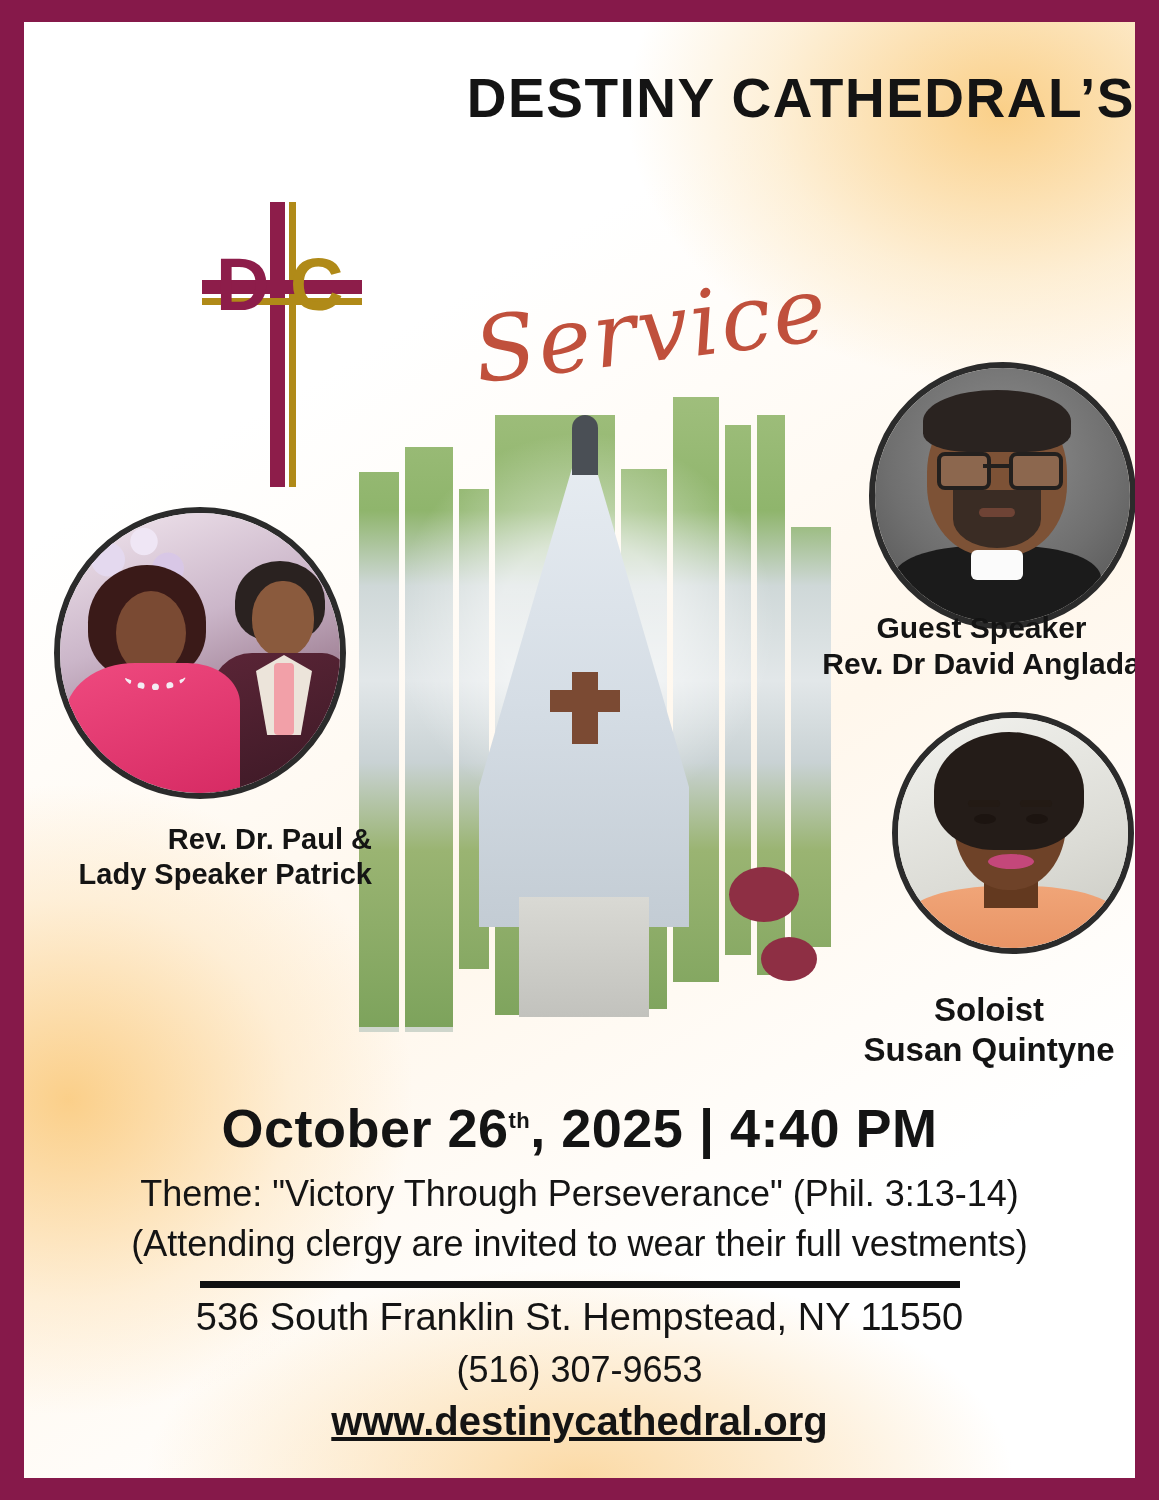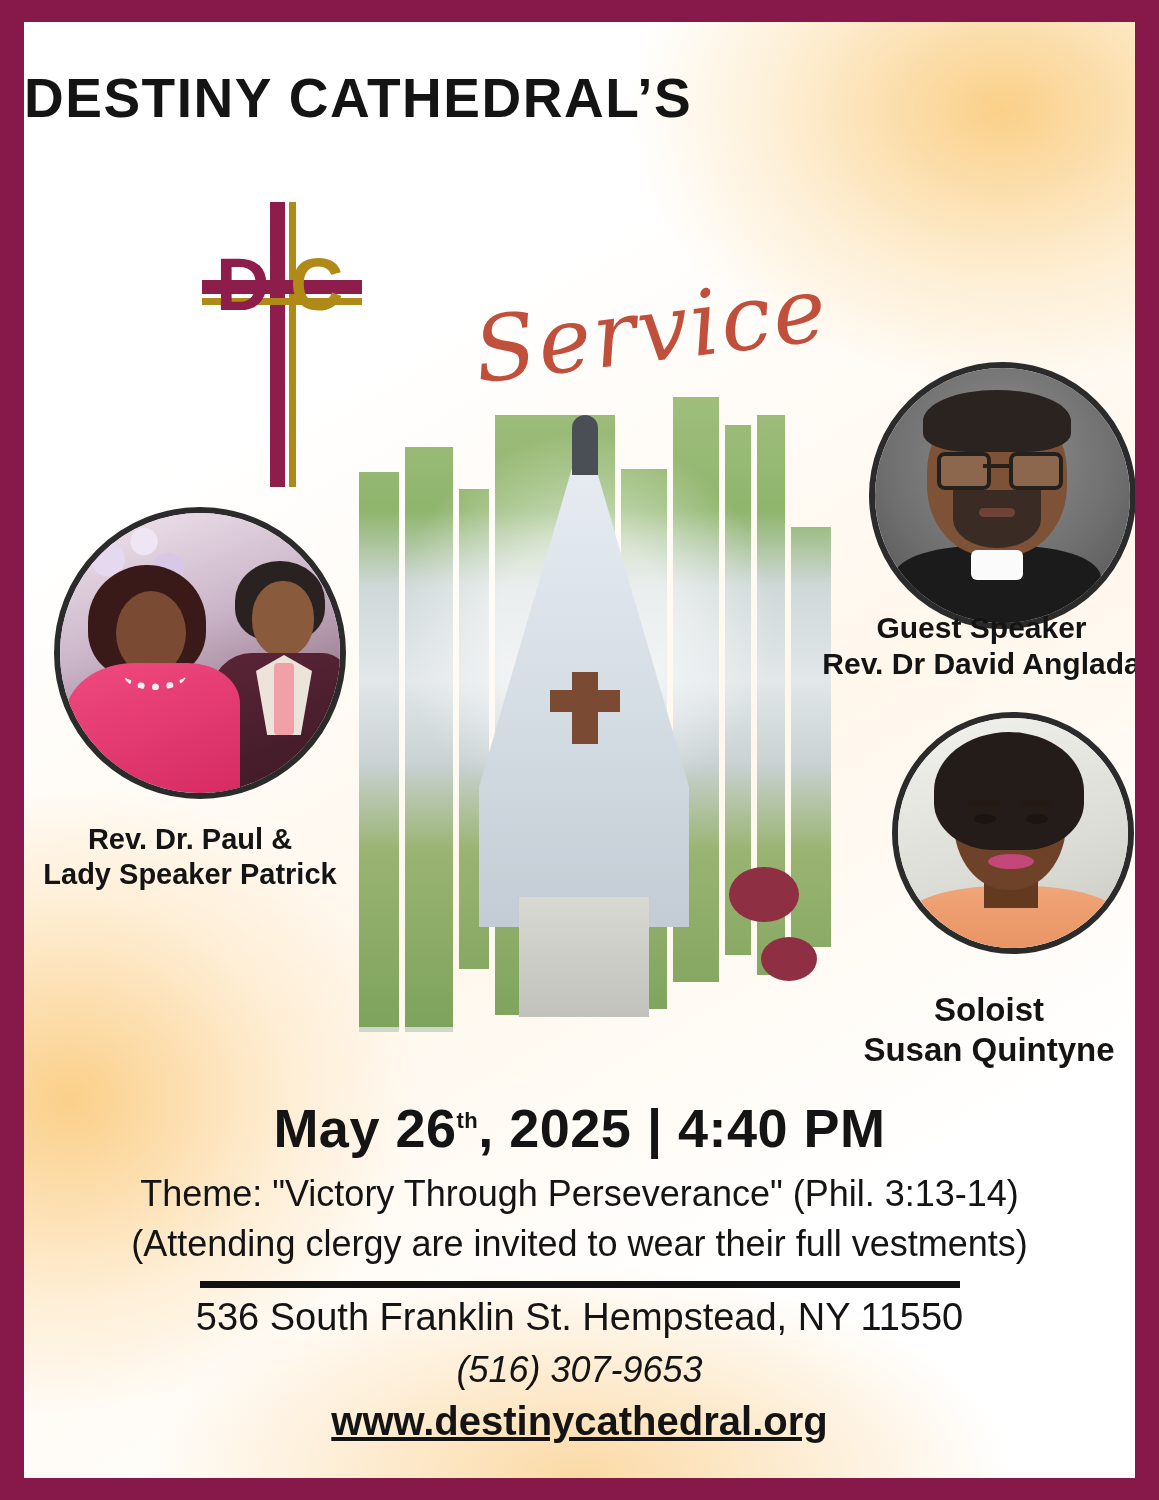--- a/index.html
+++ b/index.html
@@ -33,21 +33,21 @@
       radial-gradient(ellipse 620px 300px at 50% 100%, rgba(250,205,135,0.75) 0%, rgba(255,255,255,0) 70%),
       linear-gradient(150deg, #ffffff 25%, #fff7ec 55%, #ffffff 80%);
   }
 
   
   .title-wrap {
     position: absolute;
     top: 48px;
     left: 0;
     width: 100%;
-    text-align: left;
+    text-align: right;
     z-index: 5;
   }
   .title-line1 {
     font-size: 55px;
     font-weight: bold;
     letter-spacing: 1.5px;
     color: #141414;
     line-height: 1.02;
   }
   .title-line2 {
@@ -237,24 +237,25 @@
   
   .cap {
     position: absolute;
     text-align: center;
     font-weight: bold;
     color: #141414;
     z-index: 6;
     line-height: 1.2;
   }
   .cap-left {
-    left: 1px;
+    left: 18px;
     top: 800px;
     width: 330px;
     font-size: 29px;
+    text-align: right;
   }
   .cap-guest {
     left: 760px;
     top: 588px;
     width: 395px;
     font-size: 30px;
   }
   .cap-soloist {
     left: 770px;
     top: 968px;
@@ -292,21 +293,20 @@
     background: #111;
     margin: 16px auto 8px auto;
   }
   .addr-line {
     font-size: 38px;
     margin-top: 8px;
   }
   .phone-line {
     font-size: 36px;
     margin-top: 10px;
-    font-style: italic;
   }
   .web-line {
     font-size: 40px;
     font-weight: bold;
     margin-top: 8px;
     text-decoration: underline;
   }
 </style>
 </head>
 <body>
@@ -420,21 +420,21 @@
         <div class="s-lips"></div>
       </div>
     </div>
     <div class="cap cap-soloist">
       <div>Soloist</div>
       <div>Susan Quintyne</div>
     </div>
 
     <div class="bottom">
       <div class="date-line">
-        <span>May 26</span><sup>th</sup><span>, 2025 | 4:40 PM</span>
+        <span>October 26</span><sup>th</sup><span>, 2025 | 4:40 PM</span>
       </div>
       <div class="theme-line">Theme: "Victory Through Perseverance" (Phil. 3:13-14)</div>
       <div class="vest-line">(Attending clergy are invited to wear their full vestments)</div>
       <div class="rule"></div>
       <div class="addr-line">536 South Franklin St. Hempstead, NY 11550</div>
       <div class="phone-line">(516) 307-9653</div>
       <div class="web-line">www.destinycathedral.org</div>
     </div>
 
   </div>

